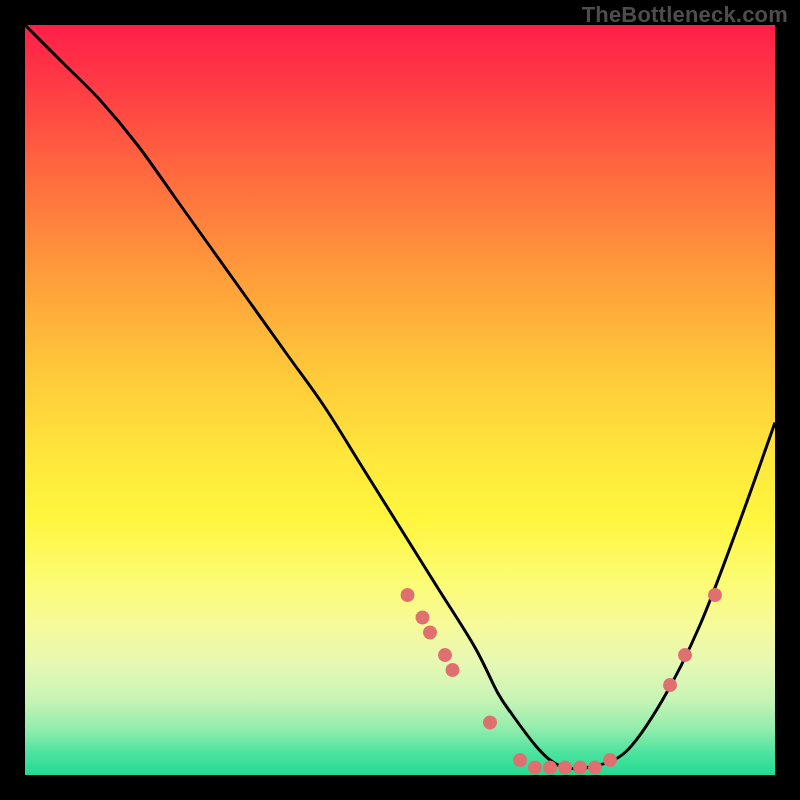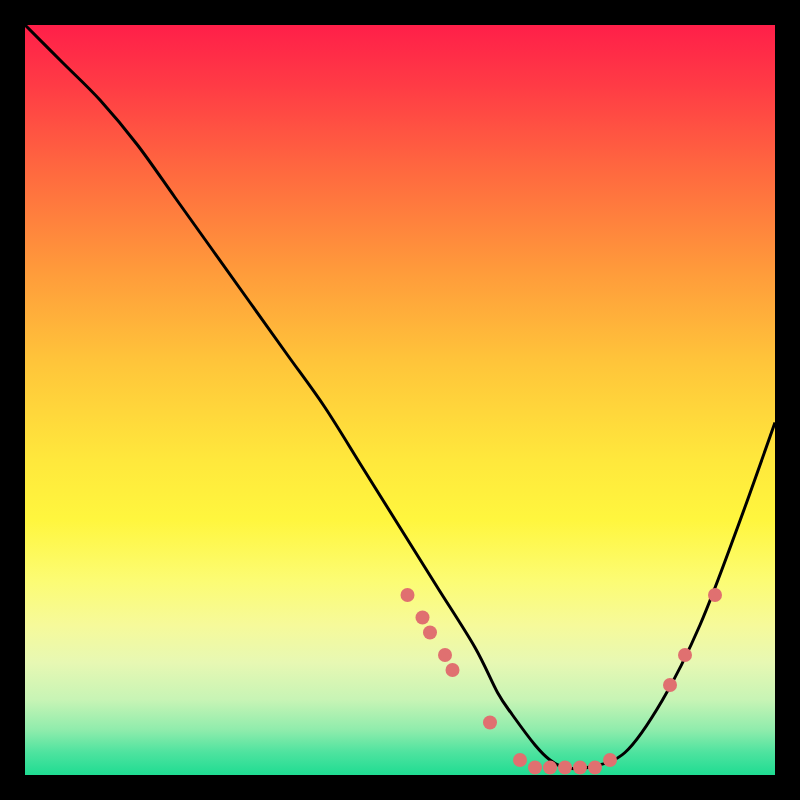--- a/index.html
+++ b/index.html
@@ -55,20 +55,21 @@
     top: 0;
     width: 750px;
     height: 750px;
     pointer-events: none;
   }
 </style>
 </head>
 <body>
 
 <div class="container">
+  <div class="watermark">TheBottleneck.com</div>
   <div class="plot-frame">
     <svg class="curve" viewBox="0 0 750 750">
       <path id="curve-path" fill="none" stroke="#000000" stroke-width="3" d="M0 0 C 6.3 6.3, 25.0 25.0, 37.5 37.5 C 50.0 50.0, 62.5 61.3, 75.0 75.0 C 87.5 88.8, 100.0 103.8, 112.5 120.0 C 125.0 136.3, 137.5 155.0, 150.0 172.5 C 162.5 190.0, 175.0 207.5, 187.5 225.0 C 200.0 242.5, 212.5 260.0, 225.0 277.5 C 237.5 295.0, 250.0 312.5, 262.5 330.0 C 275.0 347.5, 287.5 363.8, 300.0 382.5 C 312.5 401.3, 325.0 422.5, 337.5 442.5 C 350.0 462.5, 362.5 482.5, 375.0 502.5 C 387.5 522.5, 400.0 542.5, 412.5 562.5 C 425.0 582.5, 440.0 605.0, 450.0 622.5 C 460.0 640.0, 466.3 656.3, 472.5 667.5 C 478.8 678.8, 481.3 681.3, 487.5 690.0 C 493.8 698.8, 503.8 712.5, 510.0 720.0 C 516.3 727.5, 520.0 731.3, 525.0 735.0 C 530.0 738.8, 533.8 741.3, 540.0 742.5 C 546.3 743.8, 552.5 745.0, 562.5 742.5 C 572.5 740.0, 587.5 738.8, 600.0 727.5 C 612.5 716.3, 625.0 696.3, 637.5 675.0 C 650.0 653.8, 662.5 628.8, 675.0 600.0 C 687.5 571.3, 700.0 536.3, 712.5 502.5 C 725.0 468.8, 743.8 415.0, 750.0 397.5"></path>
       <g id="marker-group">
           <circle cx="382.5" cy="570.0" r="7" fill="#e07070"></circle>
           <circle cx="397.5" cy="592.5" r="7" fill="#e07070"></circle>
           <circle cx="405.0" cy="607.5" r="7" fill="#e07070"></circle>
           <circle cx="420.0" cy="630.0" r="7" fill="#e07070"></circle>
           <circle cx="427.5" cy="645.0" r="7" fill="#e07070"></circle>
           <circle cx="465.0" cy="697.5" r="7" fill="#e07070"></circle>

